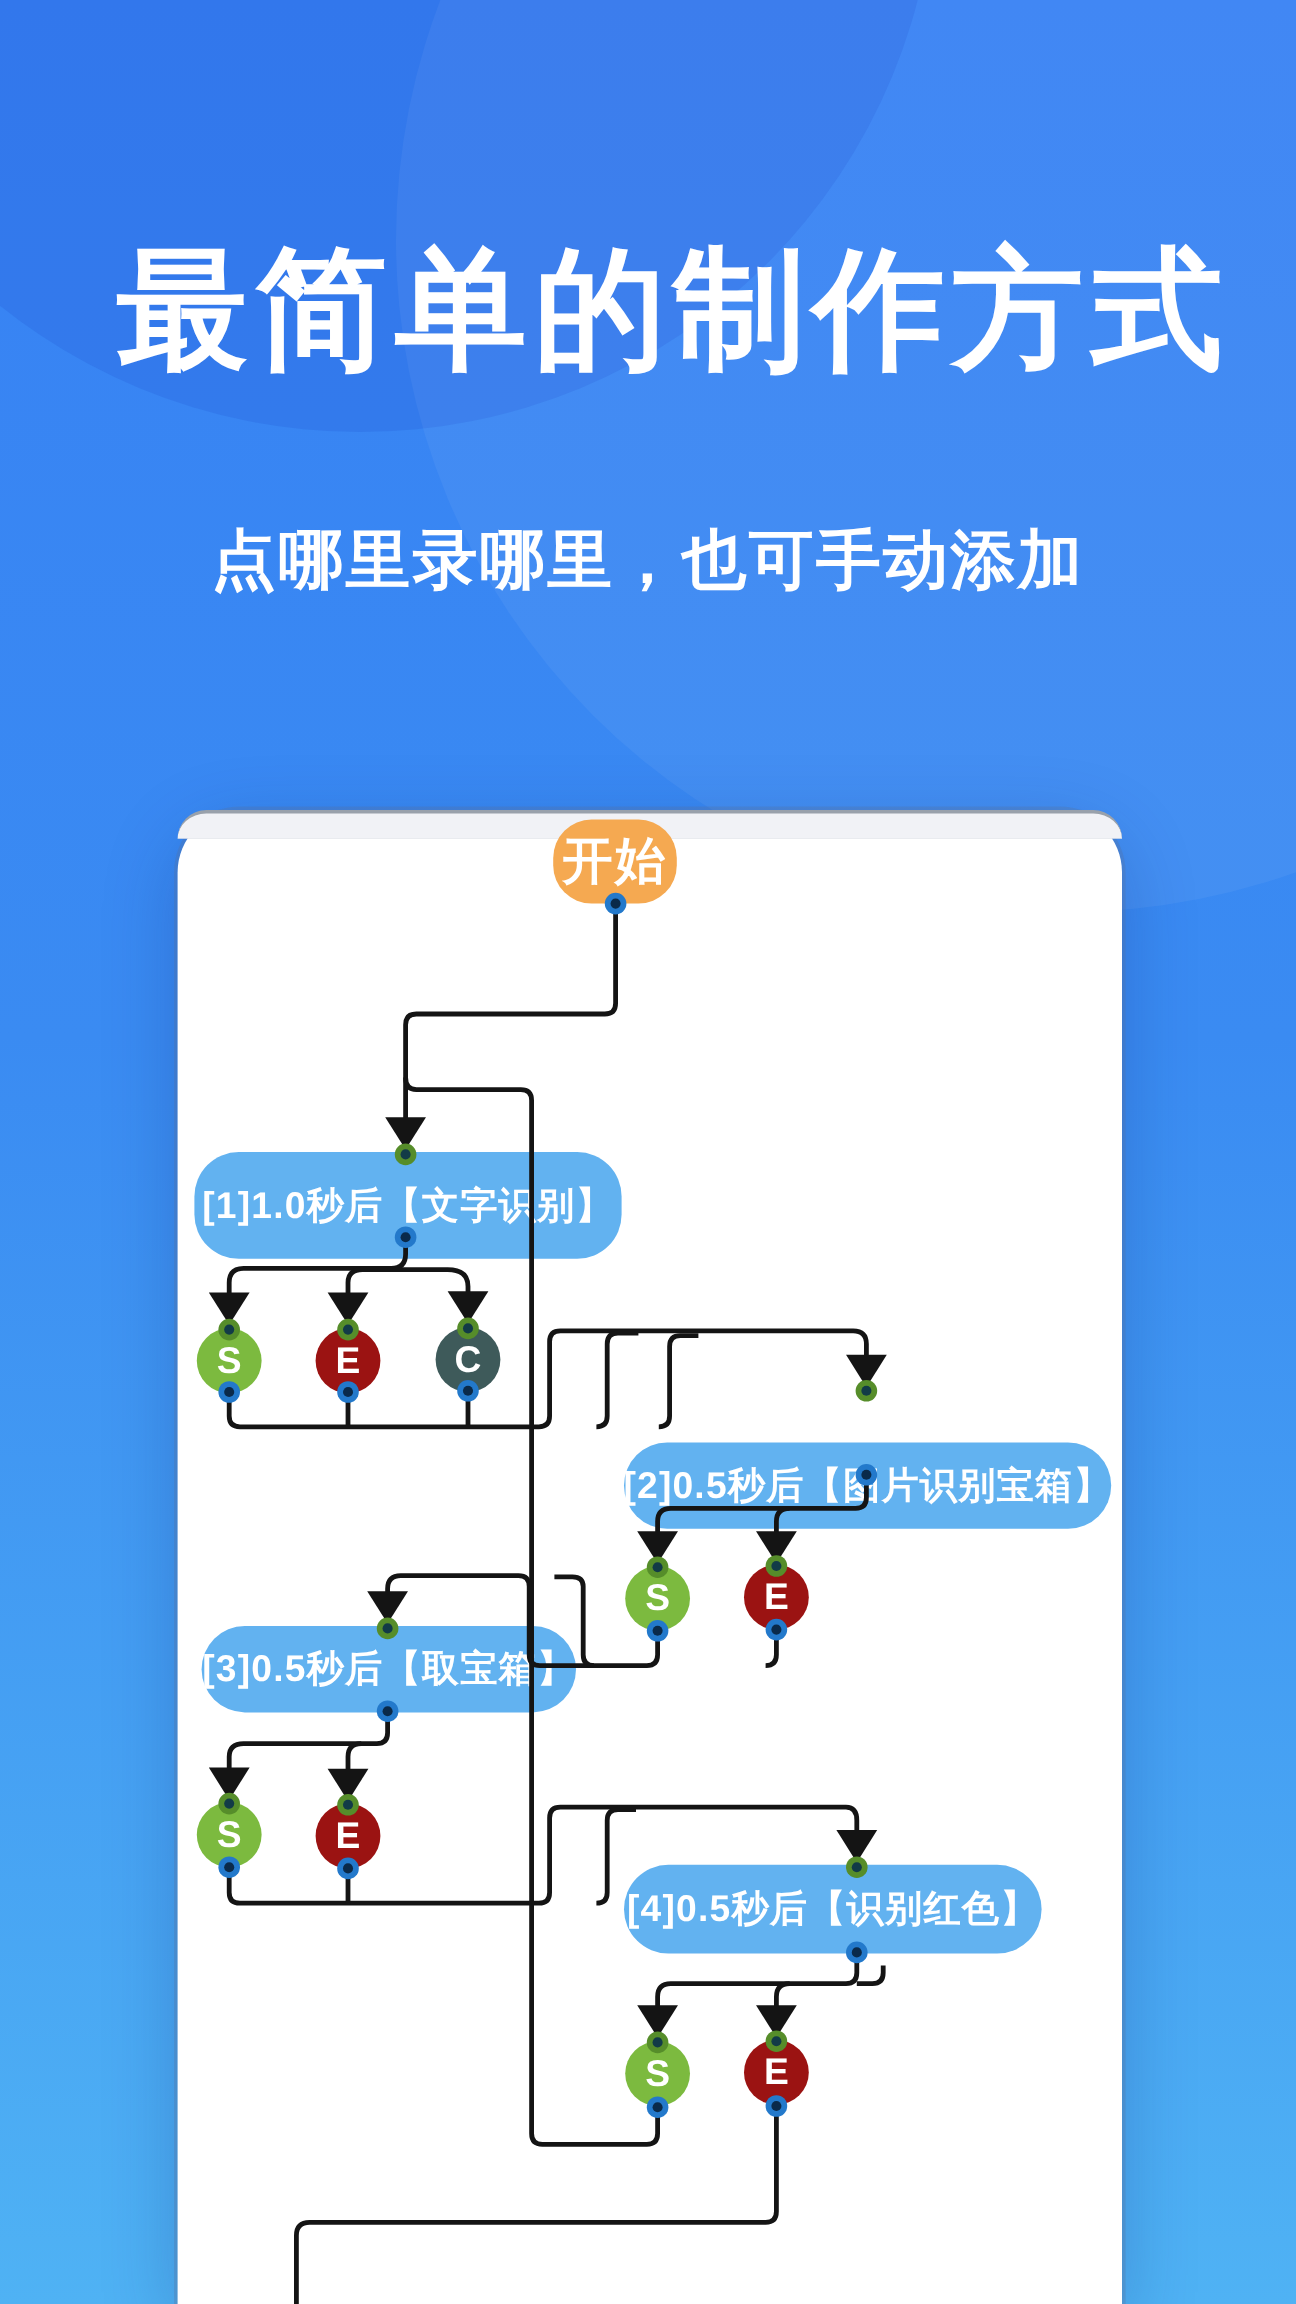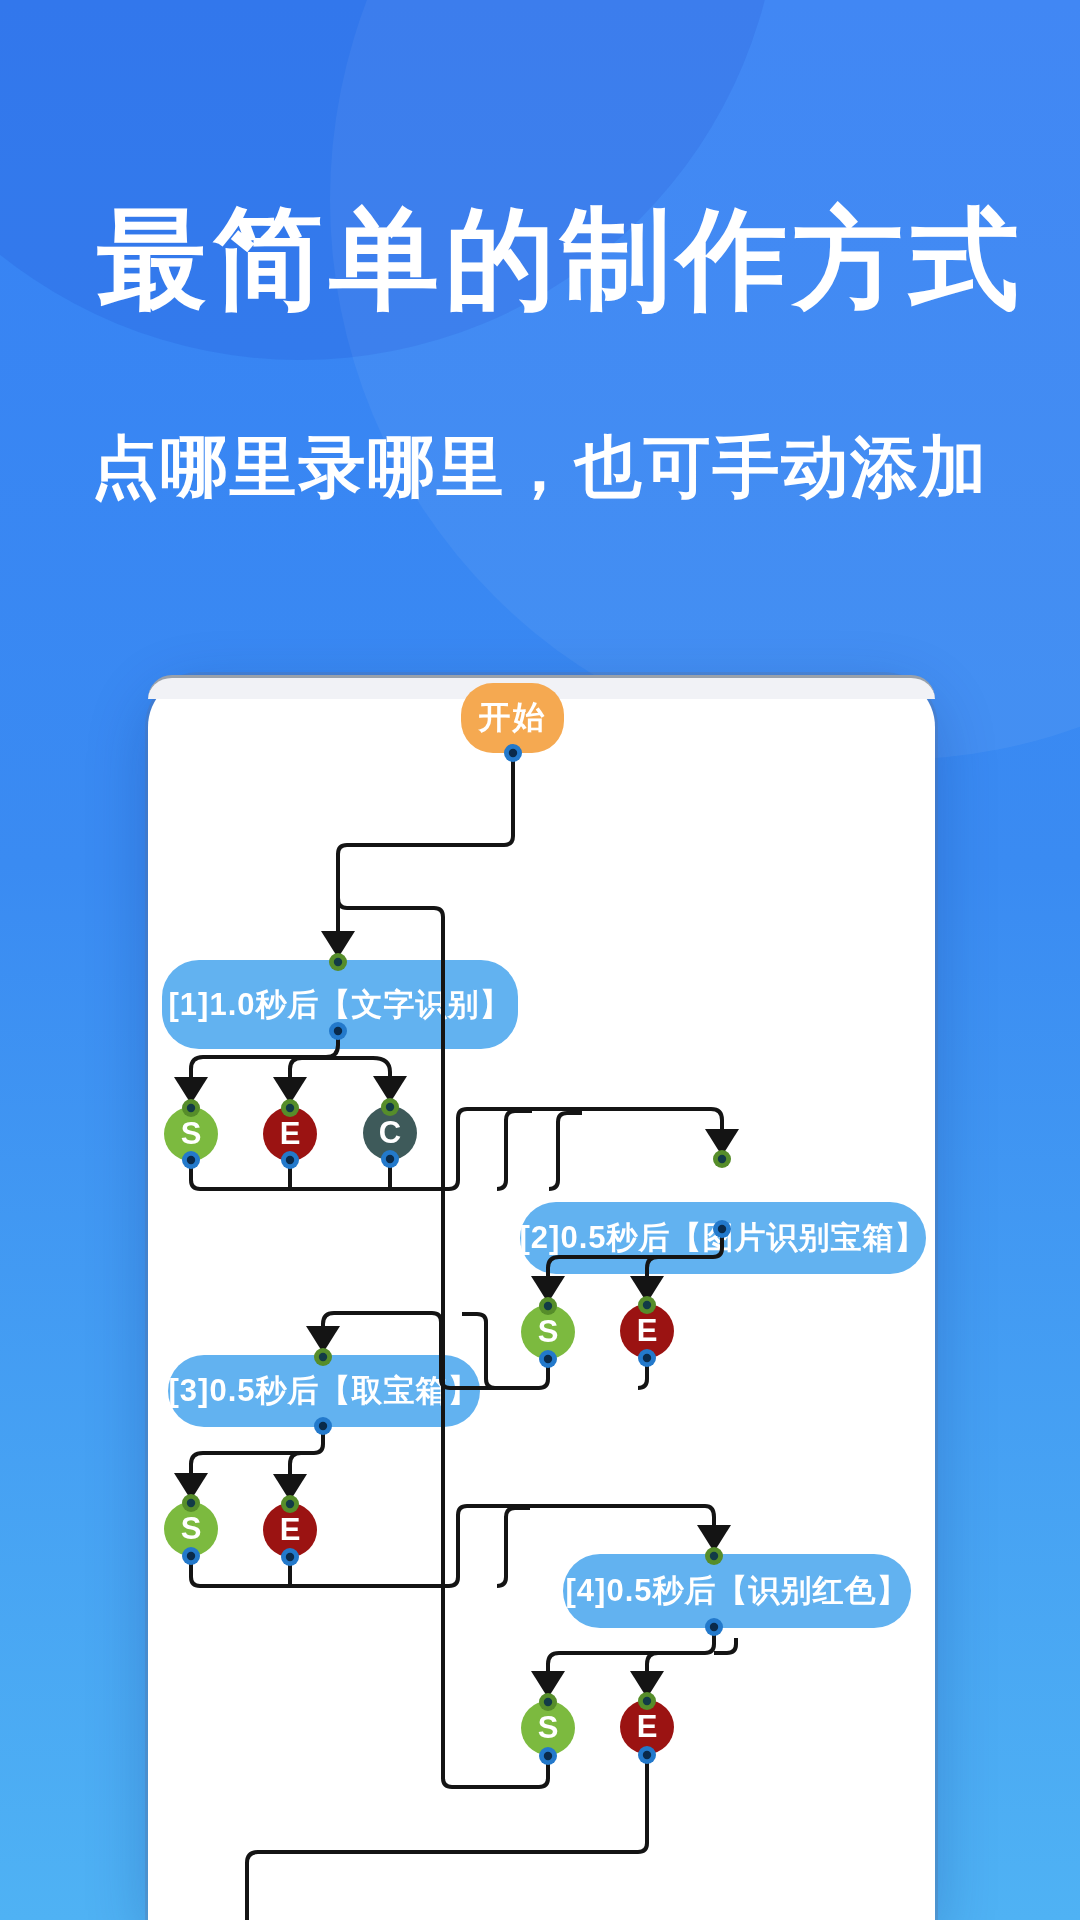--- a/index.html
+++ b/index.html
@@ -11,50 +11,50 @@
   .bg-circle{position:absolute;border-radius:50%;}
   .bg-circle-1{left:-180px;top:-600px;width:960px;height:960px;background:rgba(22,68,198,0.16);}
   .bg-circle-2{left:330px;top:-360px;width:1120px;height:1120px;background:rgba(255,255,255,0.05);}
 
   .title{
     position:absolute;left:0;top:198px;width:1080px;text-align:center;
     color:#ffffff;font-size:110px;font-weight:bold;letter-spacing:6px;line-height:1.1;padding-left:21px;
   }
   .subtitle{
     position:absolute;left:0;top:432px;width:1080px;text-align:center;
-    color:#ffffff;font-size:67px;font-weight:bold;line-height:70px;letter-spacing:2px;
+    color:#ffffff;font-size:54px;font-weight:bold;line-height:70px;letter-spacing:2px;
   }
 
   .card{
     position:absolute;left:148px;top:675px;width:787px;height:1245px;
     background:#ffffff;border-radius:52px 52px 0 0;
     box-shadow:0 0 0 3px rgba(90,110,150,0.28), 0 18px 60px rgba(10,40,120,0.25);
   }
   .card-strip{
     position:absolute;left:0;top:0;width:100%;height:24px;
     background:#F1F2F6;border-radius:52px 52px 0 0;
     border-top:3px solid #99A1AB;box-sizing:border-box;
   }
 
   
   .node{
     position:absolute;display:flex;align-items:center;justify-content:center;
     color:#ffffff;white-space:nowrap;box-sizing:border-box;
   }
   .start-node{
     left:461px;top:683px;width:103px;height:70px;border-radius:32px;
-    background:#F5A951;font-size:32px;font-weight:bold;letter-spacing:2px;
+    background:#F5A951;font-size:42px;font-weight:bold;letter-spacing:2px;
   }
   .action-node{
     background:#62B2F0;border-radius:37px;font-size:31px;font-weight:bold;letter-spacing:1px;
   }
   .node-1{left:162px;top:960px;width:356px;height:89px;}
   .node-2{left:520px;top:1158px;width:406px;height:72px;margin-top:44px;}
   .node-3{left:168px;top:1355px;width:312px;height:72px;}
-  .node-4{left:563px;top:1554px;width:348px;height:74px;}
+  .node-4{left:520px;top:1554px;width:348px;height:74px;}
 
   .branch-circle{
     position:absolute;width:54px;height:54px;border-radius:50%;
     display:flex;align-items:center;justify-content:center;
     color:#ffffff;font-size:31px;font-weight:bold;
   }
   .cS{background:#7CBA3F;}
   .cE{background:#9B1312;}
   .cC{background:#3E5A5A;}
   .c1S{left:164px;top:1107px;} .c1E{left:263px;top:1107px;} .c1C{left:363px;top:1106px;}

